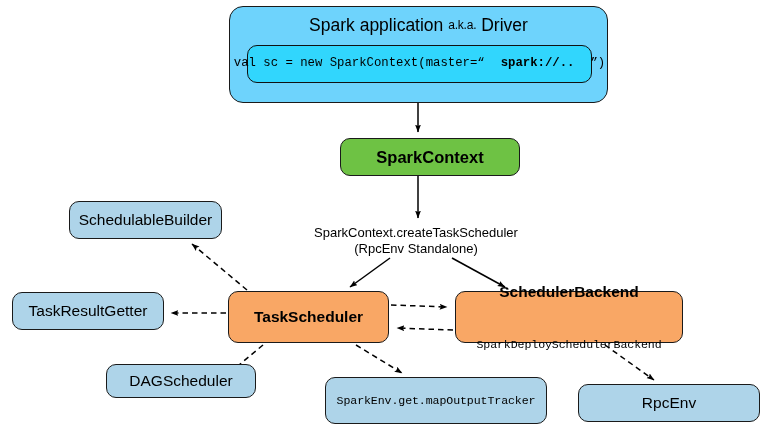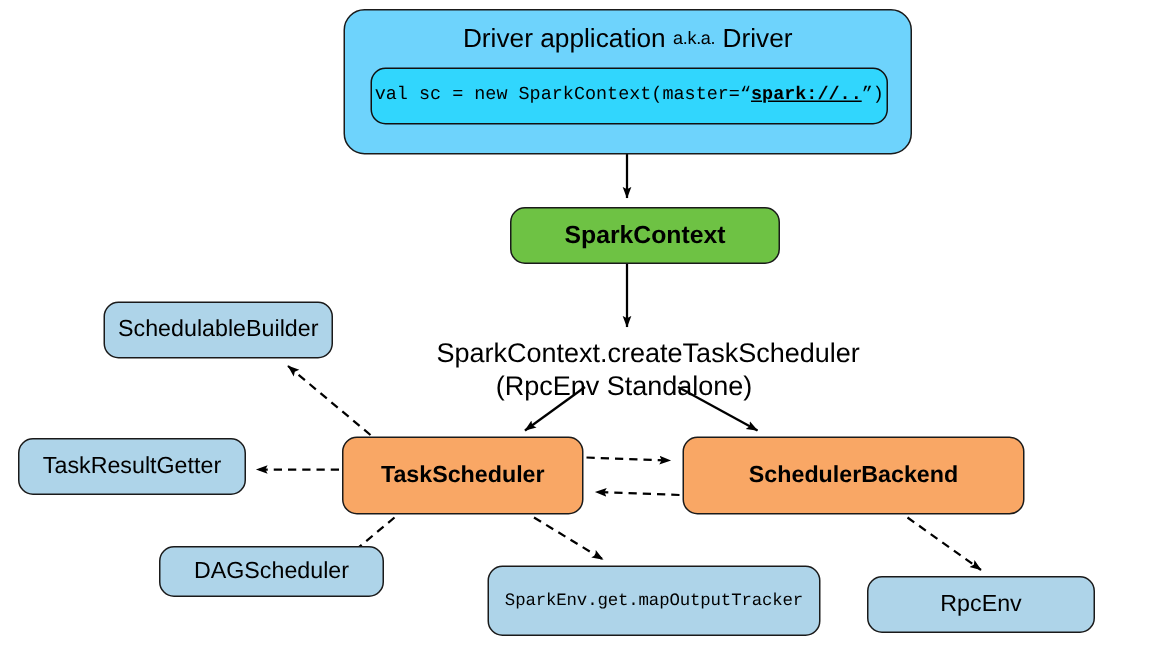--- a/index.html
+++ b/index.html
@@ -73,42 +73,43 @@
     background: #31d6fd;
     border: 1.4px solid #111111;
     border-radius: 10px;
     display: flex;
     align-items: center;
     justify-content: center;
     font-family: "Liberation Mono", "DejaVu Sans Mono", monospace;
     font-size: 12.3px;
     color: #000000;
     white-space: nowrap;
-  }
-  #code-box b { font-weight: 700; text-decoration: underline; }
+    gap: 16px;
+  }
+  #code-box b { font-weight: 700; }
 
   
   #sparkcontext-box {
     left: 340px;
     top: 138px;
     width: 180px;
     height: 38px;
     background: #6ec244;
     font-weight: bold;
     font-size: 16.5px;
   }
 
   
   #create-task-scheduler-label {
     position: absolute;
     left: 291px;
     top: 225px;
     width: 250px;
     text-align: center;
-    font-size: 18px;
+    font-size: 13px;
     color: #000000;
     line-height: 1.22;
   }
 
   
   .node.orange { background: #f9a765; }
   #taskscheduler-box {
     left: 228px;
     top: 291px;
     width: 161px;
@@ -135,21 +136,21 @@
   
   .node.lightblue {
     background: #addcee;
     background: #aed4e9;
     font-size: 15.5px;
   }
   #schedulablebuilder-box { left: 69px;  top: 201px; width: 153px; height: 38px; }
   #taskresultgetter-box   { left: 12px;  top: 292px; width: 152px; height: 38px; }
   #dagscheduler-box       { left: 106px; top: 364px; width: 150px; height: 34px; }
   #mapoutputtracker-box   { left: 325px; top: 377px; width: 222px; height: 47px; }
-  #rpcenv-box             { left: 578px; top: 384px; width: 152px; height: 38px; }
+  #rpcenv-box             { left: 578px; top: 384px; width: 182px; height: 38px; }
   #mapoutputtracker-box .title { font-weight: normal; font-size: 15.5px; }
 </style>
 </head>
 <body>
 
 <div id="canvas">
 
   <svg class="svg-layer" viewBox="0 0 783 435" xmlns="http://www.w3.org/2000/svg">
     <defs>
       <marker id="arrow" markerWidth="9" markerHeight="9" refX="7.4" refY="3.1" orient="auto" markerUnits="userSpaceOnUse">
@@ -180,21 +181,21 @@
       <line x1="263" y1="345" x2="221" y2="380" marker-end="url(#arrow)"></line>
 
       <line x1="356" y1="345" x2="402" y2="373" marker-end="url(#arrow)"></line>
 
       <line x1="605" y1="345" x2="654" y2="380" marker-end="url(#arrow)"></line>
     </g>
   </svg>
 
   <div class="node" id="driver-box">
     <div id="driver-title">
-      <span>Driver application</span>
+      <span>Spark application</span>
       <span class="aka">a.k.a.</span>
       <span>Driver</span>
     </div>
     <div id="code-box">
         <span>val sc = new SparkContext(master=“</span>
         <b>spark://..</b>
         <span>”)</span>
       </div>
   </div>
 
@@ -206,20 +207,21 @@
     <div>SparkContext.createTaskScheduler</div>
     <div>(RpcEnv Standalone)</div>
   </div>
 
   <div class="node orange" id="taskscheduler-box">
     <span class="title">TaskScheduler</span>
   </div>
 
   <div class="node orange" id="schedulerbackend-box">
     <span class="title">SchedulerBackend</span>
+    <span class="subtitle">SparkDeploySchedulerBackend</span>
   </div>
 
   <div class="node lightblue" id="schedulablebuilder-box">
     <span>SchedulableBuilder</span>
   </div>
 
   <div class="node lightblue" id="taskresultgetter-box">
     <span>TaskResultGetter</span>
   </div>
 

